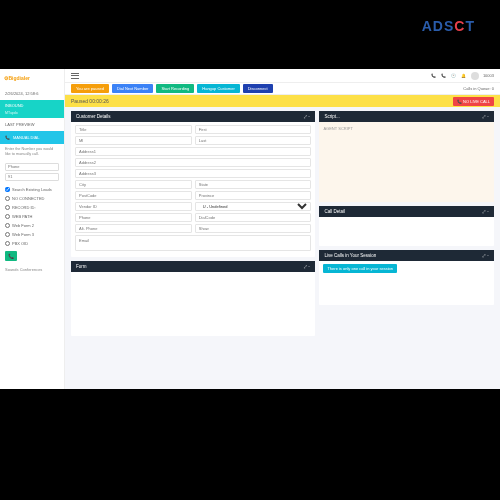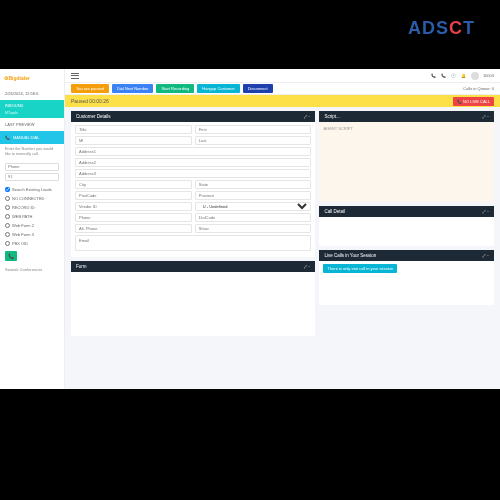--- a/index.html
+++ b/index.html
@@ -1,17 +1,17 @@
 <!DOCTYPE html>
 <html><head>
 <meta charset="utf-8">
 <style>
 *{box-sizing:border-box;margin:0;padding:0;font-family:Arial,sans-serif}
 body{background:#000;width:500px;height:500px;position:relative}
-.watermark{position:absolute;top:18px;right:25px;font-size:18px;font-weight:bold;color:#2a5caa;letter-spacing:1px;z-index:100}
+.watermark{position:absolute;top:18px;right:25px;font-size:14px;font-weight:bold;color:#2a5caa;letter-spacing:1px;z-index:100}
 .watermark .c{color:#e8404a}
 .app{position:absolute;top:69px;left:0;width:500px;height:320px;background:#f5f6fa;display:flex;font-size:4.5px}
 .sidebar{width:65px;background:#fff;display:flex;flex-direction:column;border-right:1px solid #eee}
 .logo{height:18px;display:flex;align-items:center;padding:2px 4px;font-size:5px;font-weight:bold;color:#f59e0b}
 .side-item{padding:4px 5px;display:flex;align-items:center;gap:3px;font-size:4px;color:#666;cursor:pointer}
 .side-item.inbound{background:#17d4c7;color:#fff;flex-direction:column;align-items:flex-start;padding:3px 5px}
 .side-item.inbound .sub{font-size:3.5px;opacity:0.8}
 .side-item.manual{background:#22c5e8;color:#fff}
 .side-hint{padding:3px 5px;font-size:3.8px;color:#888;line-height:1.4}
 .side-form{padding:2px 5px}

